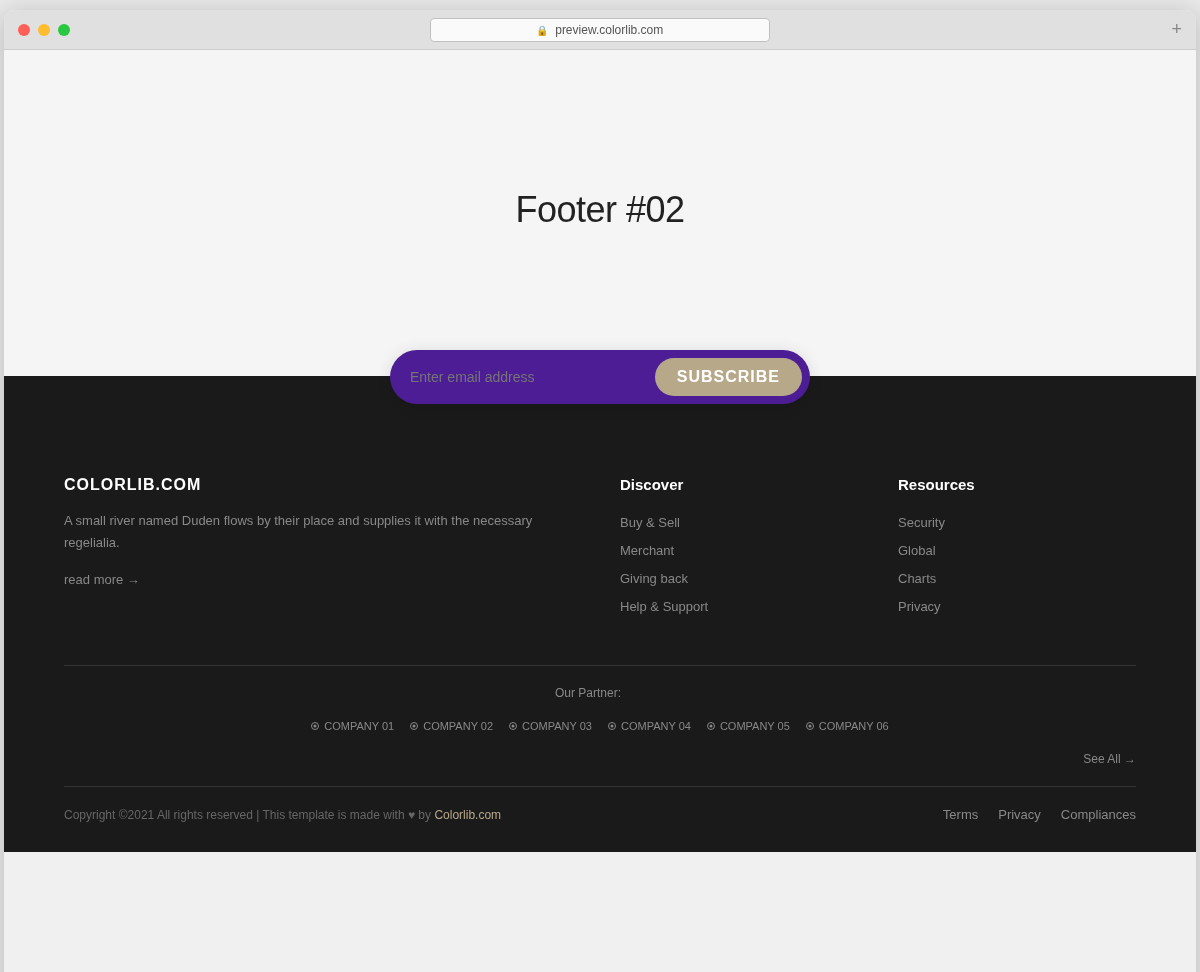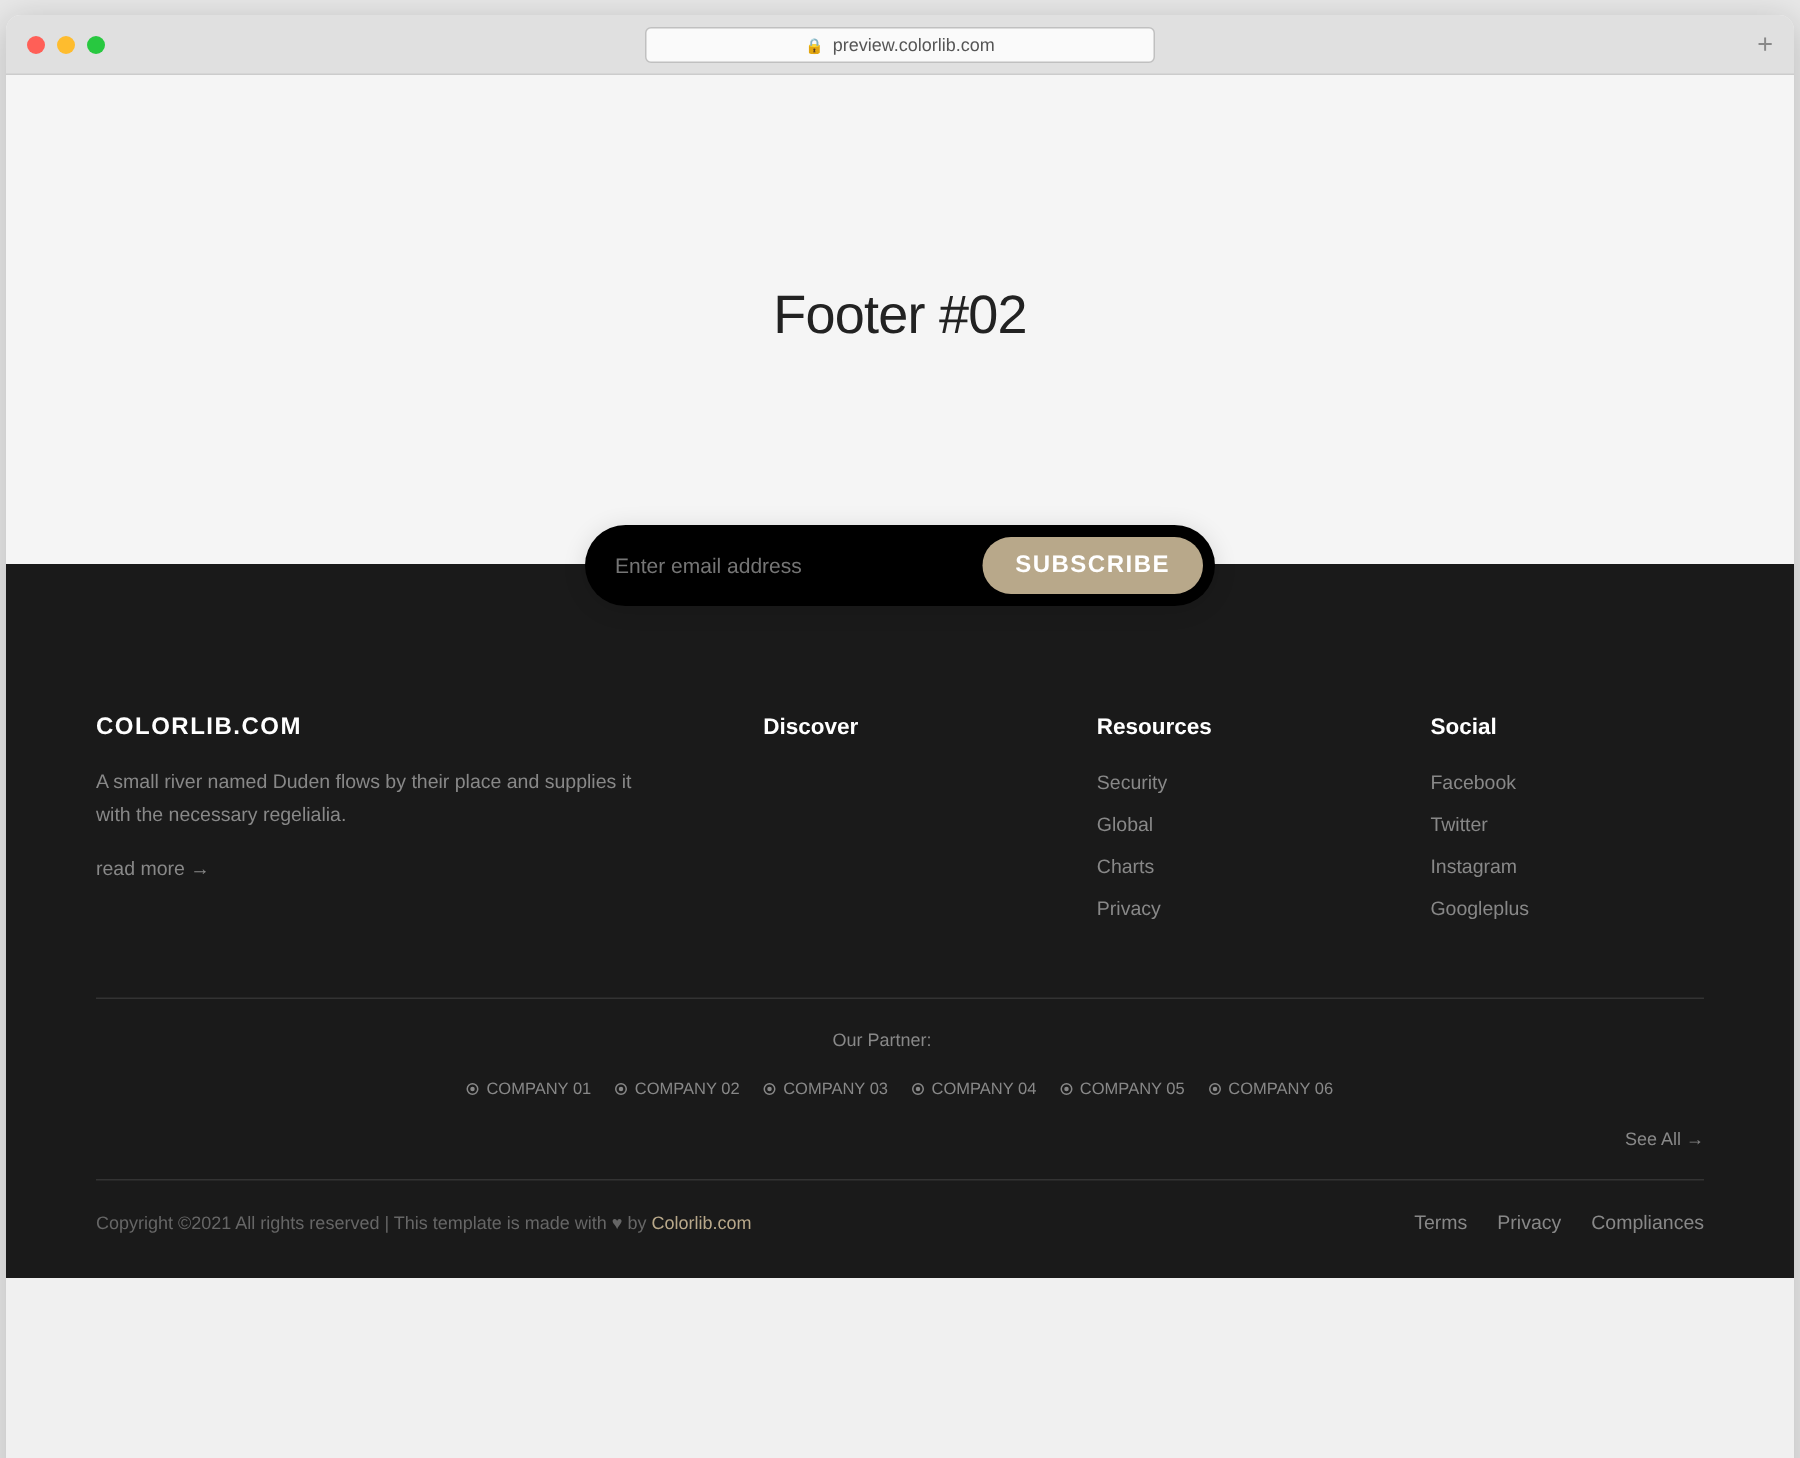--- a/index.html
+++ b/index.html
@@ -95,21 +95,21 @@
       display: flex;
       justify-content: center;
       position: relative;
       z-index: 10;
       margin-bottom: -28px;
     }
 
     .subscribe-form {
       display: flex;
       align-items: center;
-      background: #000000;
+      background: #4c1d95;
       border-radius: 50px;
       padding: 8px 8px 8px 20px;
       box-shadow: 0 2px 16px rgba(0,0,0,0.12);
       width: 420px;
     }
 
     .subscribe-input {
       flex: 1;
       border: none;
       outline: none;
@@ -334,42 +334,39 @@
       <div class="footer-main">
 
         <div class="footer-brand">
           <div class="footer-brand-name">COLORLIB.COM</div>
           <p class="footer-brand-desc">A small river named Duden flows by their place and supplies it with the necessary regelialia.</p>
           <a class="footer-read-more">read more →</a>
         </div>
 
         <div class="footer-col">
           <div class="footer-col-title">Discover</div>
+          <ul class="footer-links">
+            <li><a>Buy &amp; Sell</a></li>
+            <li><a>Merchant</a></li>
+            <li><a>Giving back</a></li>
+            <li><a>Help &amp; Support</a></li>
+          </ul>
         </div>
 
 
         <div class="footer-col">
           <div class="footer-col-title">Resources</div>
           <ul class="footer-links">
             <li><a>Security</a></li>
             <li><a>Global</a></li>
             <li><a>Charts</a></li>
             <li><a>Privacy</a></li>
           </ul>
         </div>
 
-        <div class="footer-col">
-          <div class="footer-col-title">Social</div>
-          <ul class="footer-links">
-            <li><a>Facebook</a></li>
-            <li><a>Twitter</a></li>
-            <li><a>Instagram</a></li>
-            <li><a>Googleplus</a></li>
-          </ul>
-        </div>
 
       </div>
 
       <div class="footer-partners">
         <span class="partners-label">Our Partner:</span>
         <div class="partners-list">
           <span class="partner-item">
             <span class="partner-dot"></span>
             <span>COMPANY 01</span>
           </span>

